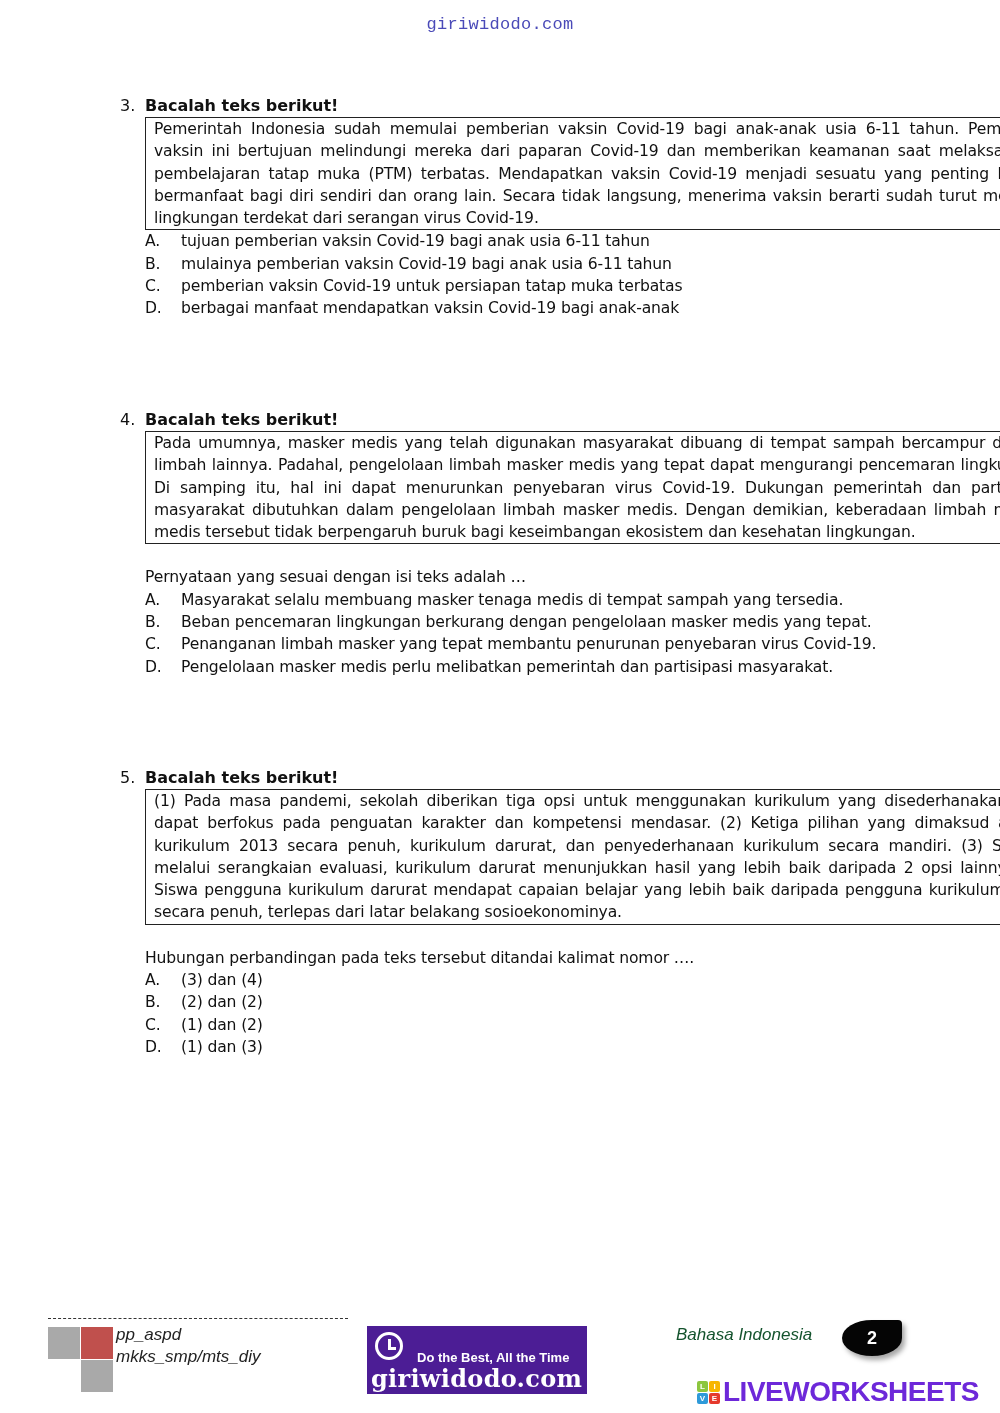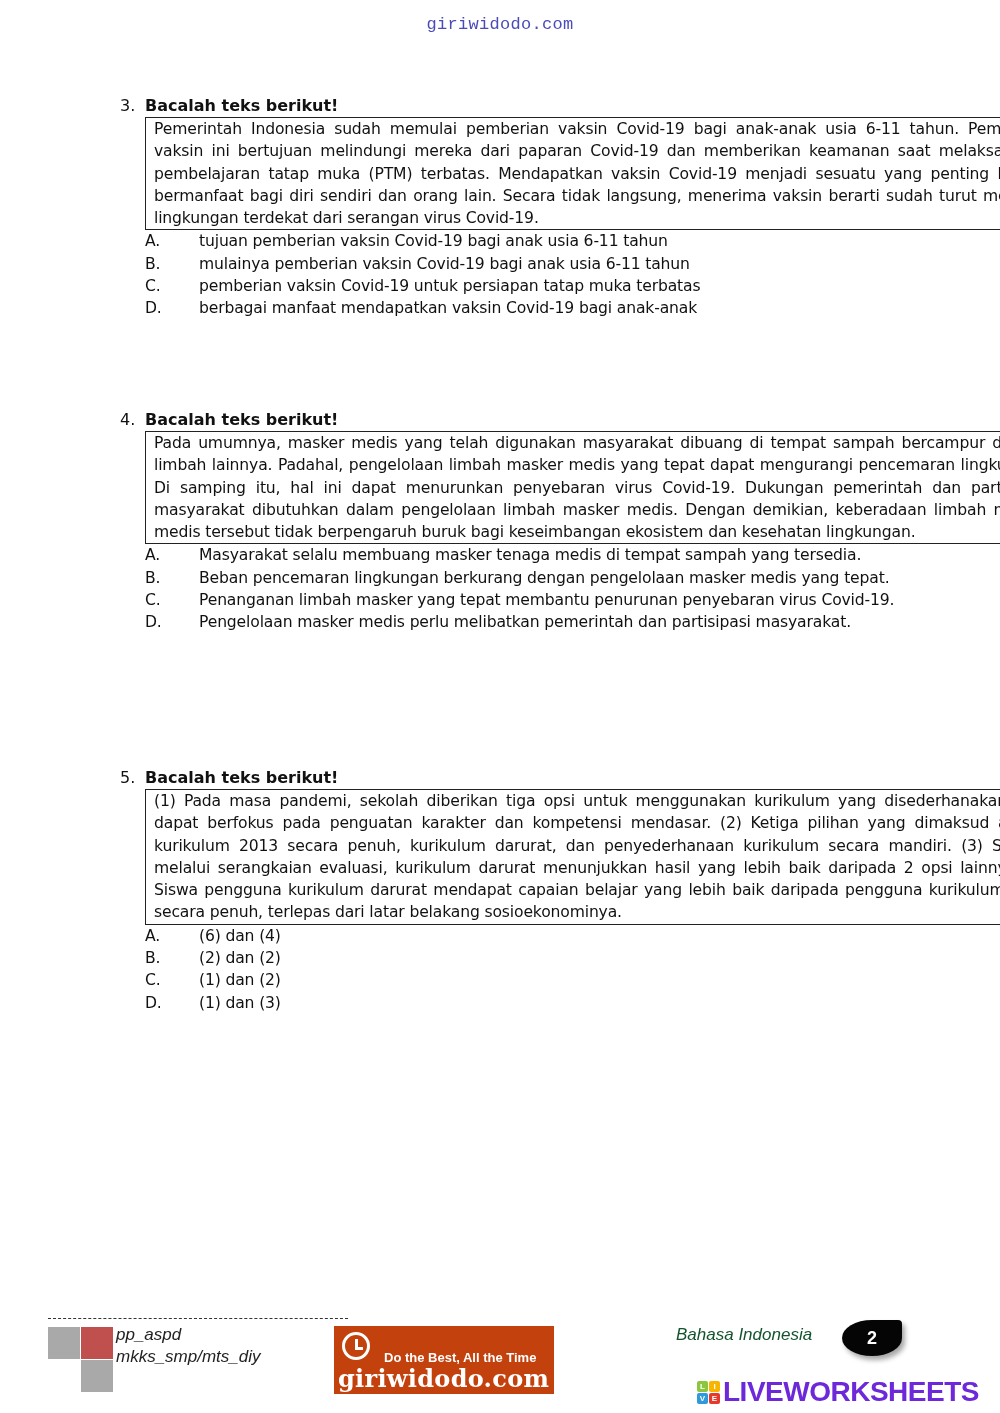--- a/index.html
+++ b/index.html
@@ -20,39 +20,39 @@
     margin-left: 25px; width: 914px;
     border: 1px solid #222; padding: 0 8px;
     font-size: 15.6px; line-height: 22.3px; text-align: justify;
     letter-spacing: -0.15px;
   }
   .passage p { margin: 0; }
   .prompt { margin-left: 25px; margin-top: 22px; font-size: 15.6px; line-height: 22.3px; letter-spacing: -0.15px; }
   .options { margin-left: 25px; list-style: none; font-size: 15.6px; line-height: 22.3px; letter-spacing: -0.15px; }
   .options li { display: flex; }
   .opt-letter { width: 36px; flex: none; }
-  .opt-text { flex: 1; margin-left: 18px; }
+  .opt-text { flex: 1; }
 
   
   .footer-dash {
     position: absolute; left: 48px; top: 1318px; width: 300px; height: 0;
     border-top: 1px dashed #333;
   }
   .sq { position: absolute; width: 32px; height: 32px; }
   .sq-grey1 { left: 48px; top: 1327px; background: #a9a9a9; }
   .sq-red { left: 81px; top: 1327px; background: #c0504d; }
   .sq-grey2 { left: 81px; top: 1360px; background: #a9a9a9; }
   .footer-org {
     position: absolute; left: 116px; top: 1324px;
     font-family: "Liberation Sans", sans-serif; font-style: italic;
     font-size: 17px; line-height: 22px; color: #222;
   }
   .brand-banner {
-    position: absolute; left: 334px; top: 1326px; width: 220px; height: 68px;
-    background: #c2410c; color: #fff;
+    position: absolute; left: 367px; top: 1326px; width: 220px; height: 68px;
+    background: #4c1d95; color: #fff;
   }
   .brand-clock {
     position: absolute; left: 8px; top: 6px; width: 28px; height: 28px;
     border: 3px solid #fff; border-radius: 50%;
   }
   .brand-clock::before {
     content: ""; position: absolute; left: 10px; top: 4px; width: 3px; height: 10px;
     background: #fff;
   }
   .brand-clock::after {
@@ -127,20 +127,21 @@
 </section>
 
 <section class="question" style="top:409px;">
   <div class="q-head">
     <span class="q-num">4.</span>
     <span class="q-title">Bacalah teks berikut!</span>
   </div>
   <div class="passage">
     <p>Pada umumnya, masker medis yang telah digunakan masyarakat dibuang di tempat sampah bercampur dengan limbah lainnya. Padahal, pengelolaan limbah masker medis yang tepat dapat mengurangi pencemaran lingkungan. Di samping itu, hal ini dapat menurunkan penyebaran virus Covid-19. Dukungan pemerintah dan partisipasi masyarakat dibutuhkan dalam pengelolaan limbah masker medis. Dengan demikian,  keberadaan limbah masker medis tersebut tidak berpengaruh buruk bagi keseimbangan ekosistem dan kesehatan lingkungan.</p>
   </div>
+  <div class="prompt">Pernyataan yang sesuai dengan isi teks adalah …</div>
   <ul class="options" style="width:790px;">
     <li>
         <span class="opt-letter">A.</span>
         <span class="opt-text">Masyarakat selalu membuang masker tenaga medis di tempat sampah yang tersedia.</span>
       </li>
     <li>
         <span class="opt-letter">B.</span>
         <span class="opt-text">Beban pencemaran lingkungan berkurang dengan pengelolaan masker medis yang tepat.</span>
       </li>
     <li>
@@ -155,24 +156,25 @@
 </section>
 
 <section class="question" style="top:767px;">
   <div class="q-head">
     <span class="q-num">5.</span>
     <span class="q-title">Bacalah teks berikut!</span>
   </div>
   <div class="passage">
     <p>(1) Pada masa pandemi, sekolah diberikan tiga opsi untuk menggunakan kurikulum yang disederhanakan agar dapat berfokus pada penguatan karakter dan kompetensi mendasar. (2) Ketiga pilihan yang dimaksud adalah kurikulum 2013 secara penuh, kurikulum darurat, dan penyederhanaan kurikulum secara mandiri. (3) Setelah melalui serangkaian evaluasi, kurikulum darurat menunjukkan hasil yang lebih baik daripada 2 opsi lainnya. (4) Siswa pengguna kurikulum darurat mendapat capaian belajar yang lebih baik daripada pengguna kurikulum 2013 secara penuh, terlepas dari latar belakang sosioekonominya.</p>
   </div>
+  <div class="prompt">Hubungan perbandingan pada teks tersebut ditandai kalimat nomor ….</div>
   <ul class="options">
     <li>
         <span class="opt-letter">A.</span>
-        <span class="opt-text">(6) dan (4)</span>
+        <span class="opt-text">(3) dan (4)</span>
       </li>
     <li>
         <span class="opt-letter">B.</span>
         <span class="opt-text">(2) dan (2)</span>
       </li>
     <li>
         <span class="opt-letter">C.</span>
         <span class="opt-text">(1) dan (2)</span>
       </li>
     <li>

